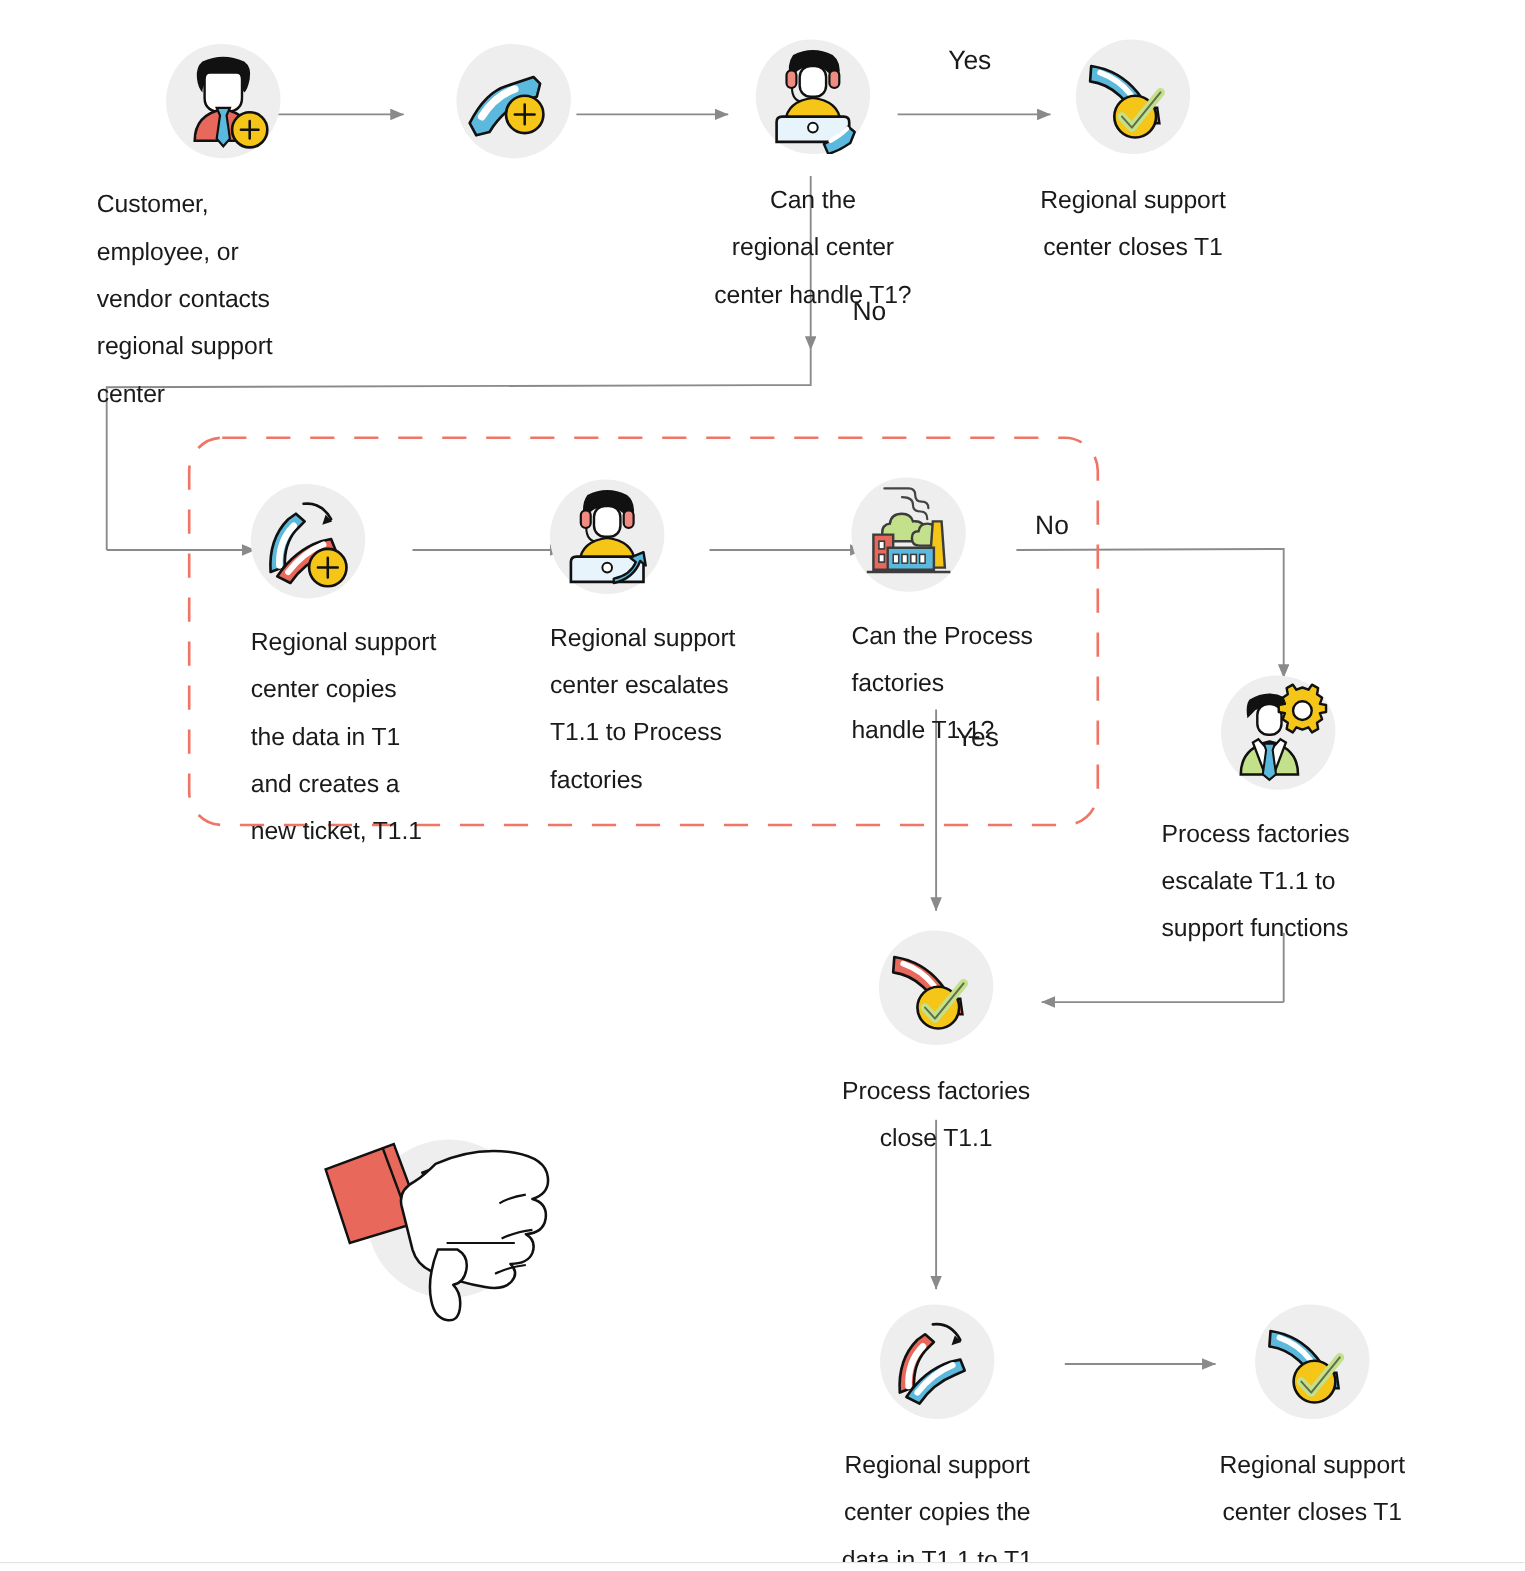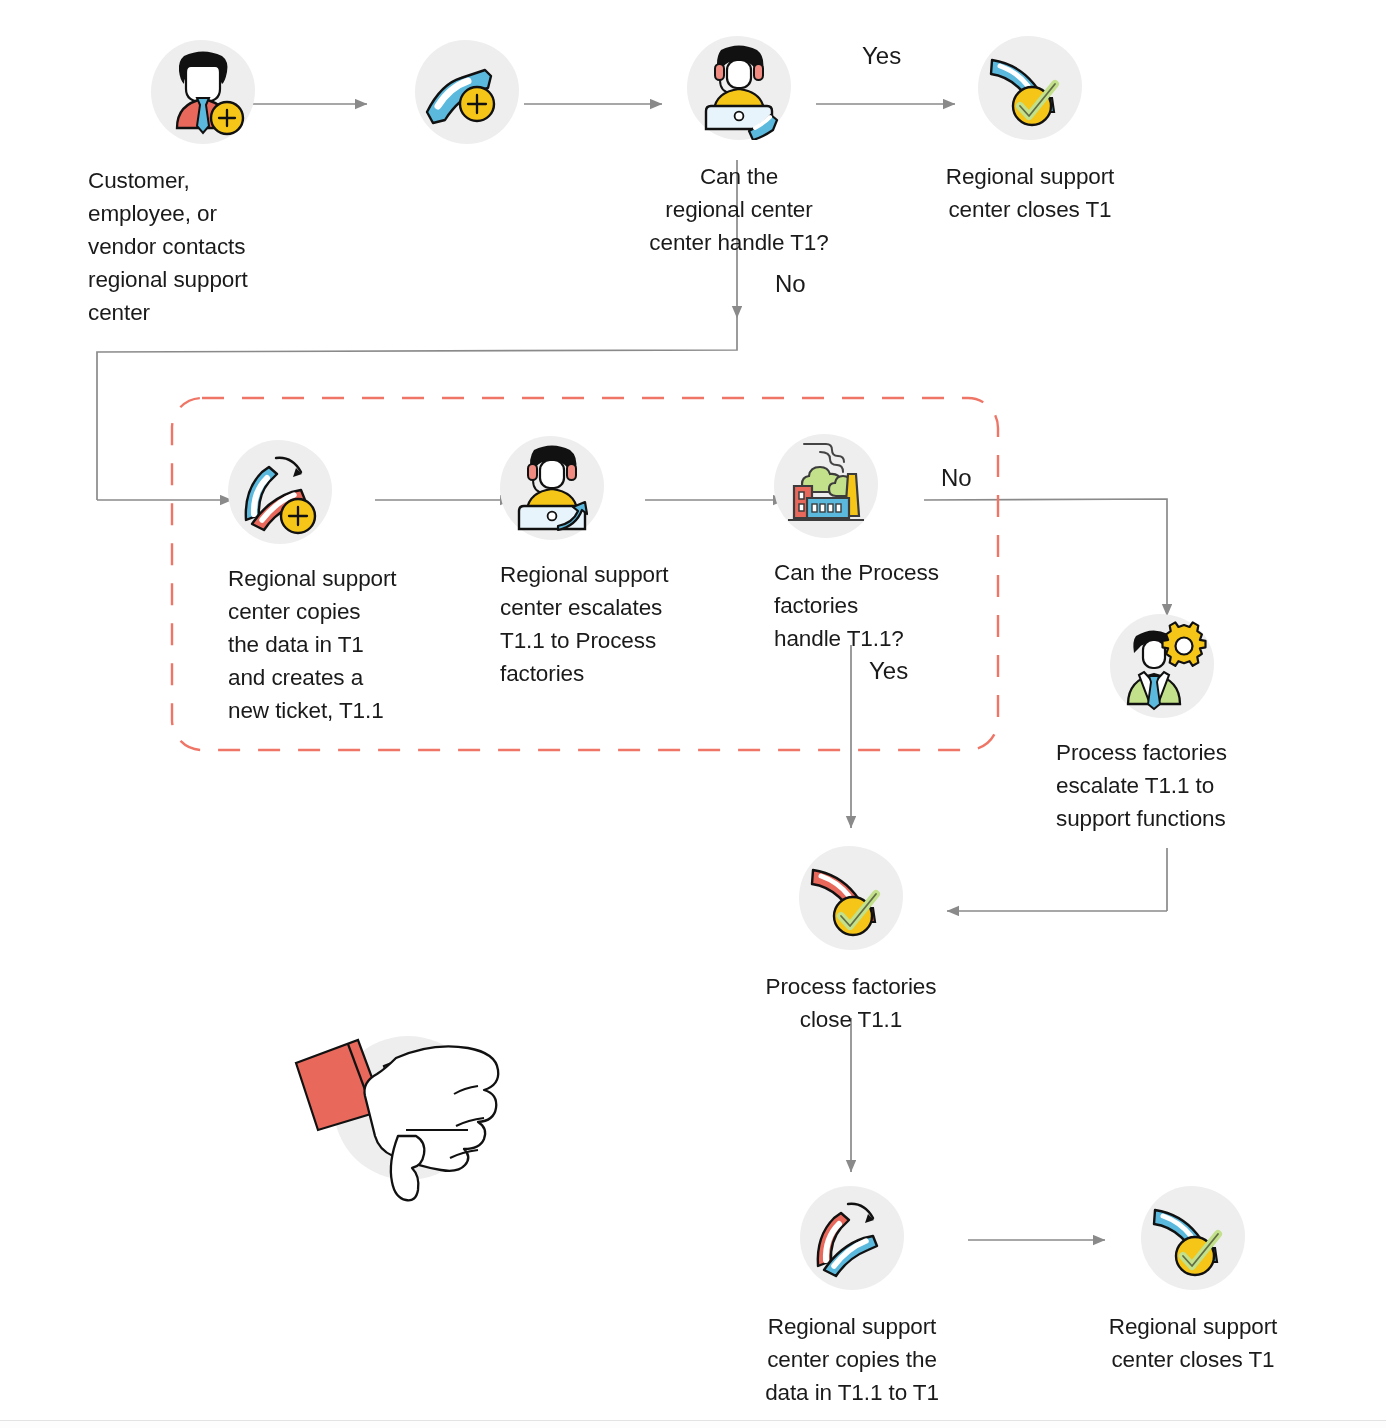--- a/index.html
+++ b/index.html
@@ -24,21 +24,21 @@
   }
   .icon-bg {
     position: absolute; left: 0; top: 0;
     width: 104px; height: 104px;
     background: #eeeeee;
     border-radius: 48% 52% 50% 50% / 50% 48% 52% 50%;
   }
   .node-icon svg { position: absolute; left: 0; top: 0; }
   .node-label {
     font-size: 22.5px;
-    line-height: 33px;
+    line-height: 43px;
     color: #1a1a1a;
     letter-spacing: -0.1px;
     white-space: pre-line;
   }
   .lbl-center { text-align: center; }
   .lbl-left   { text-align: left; }
 
   
   .edge-label {
     position: absolute;

